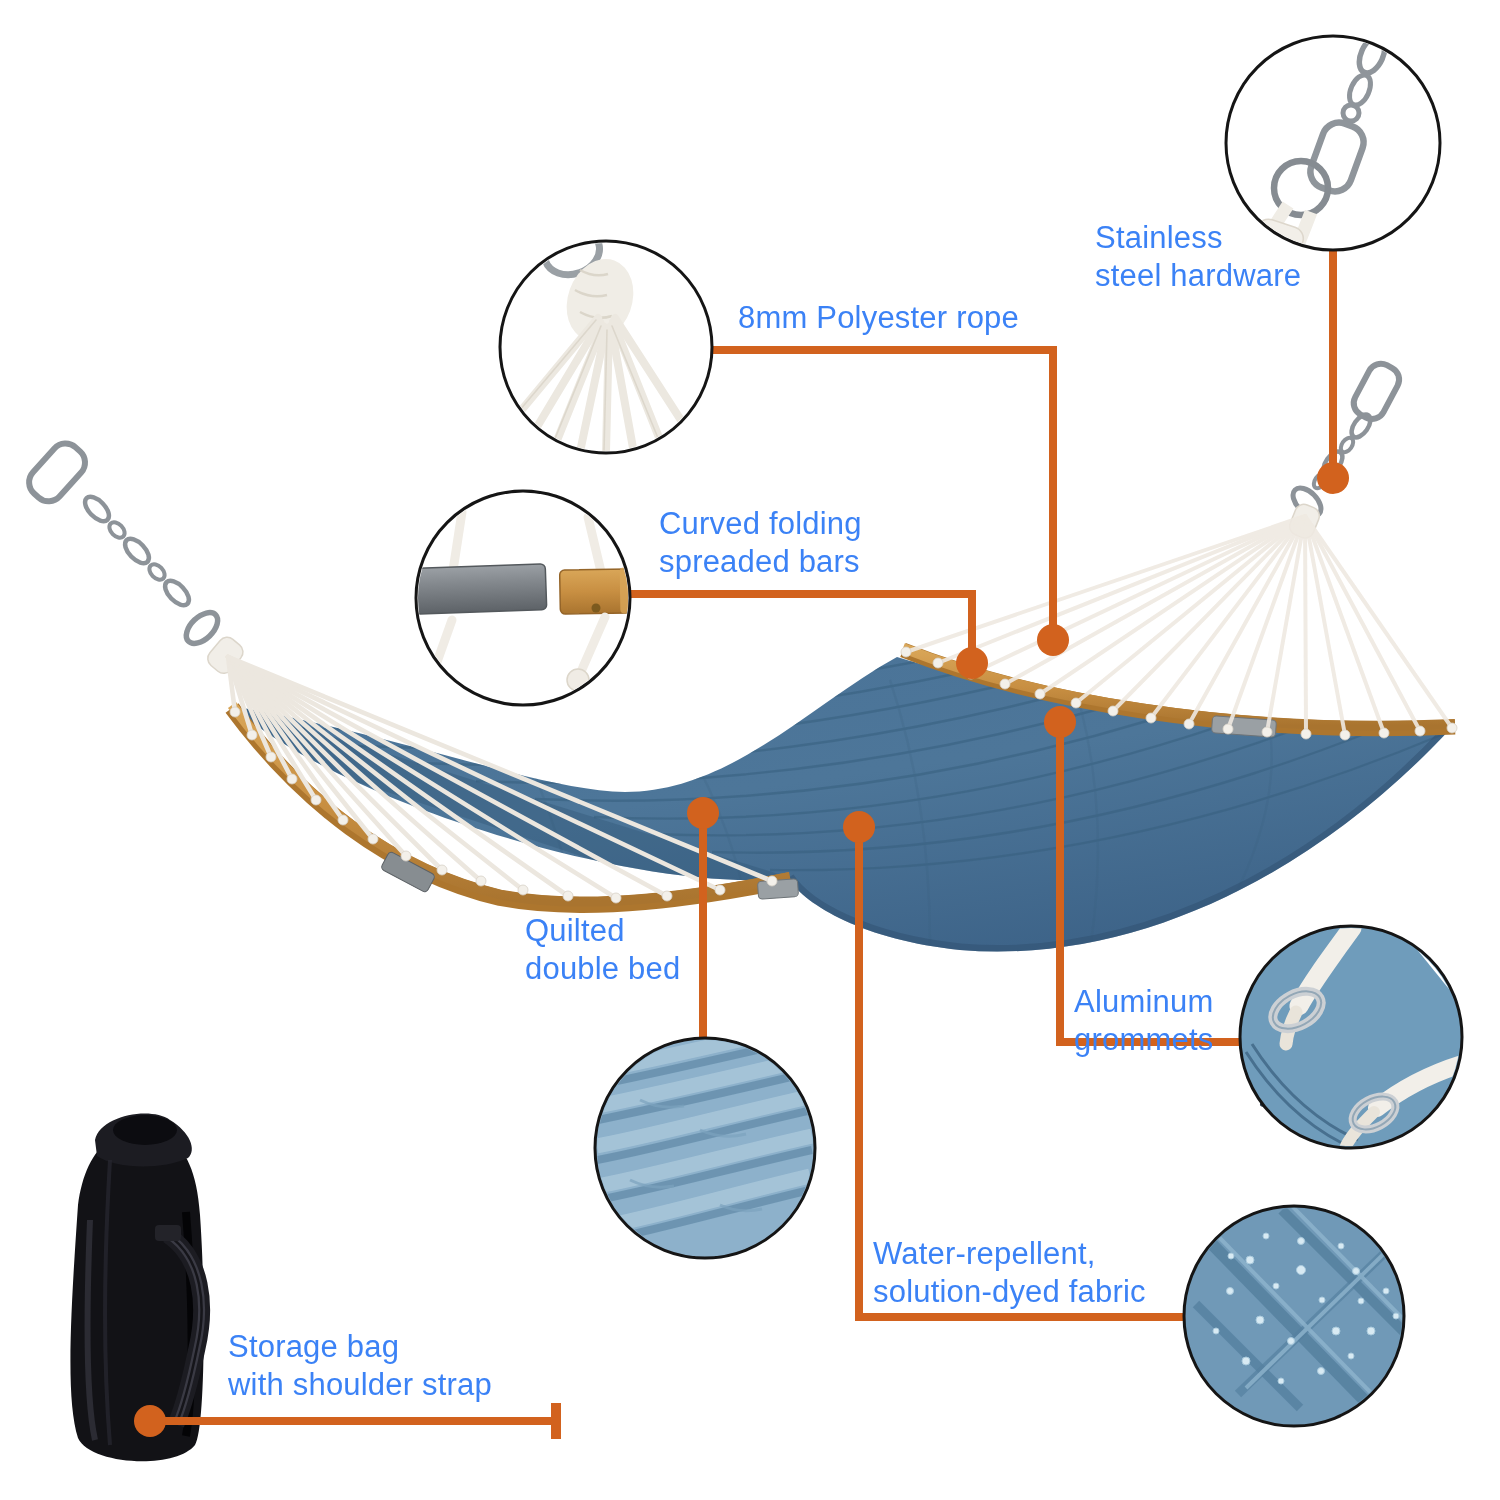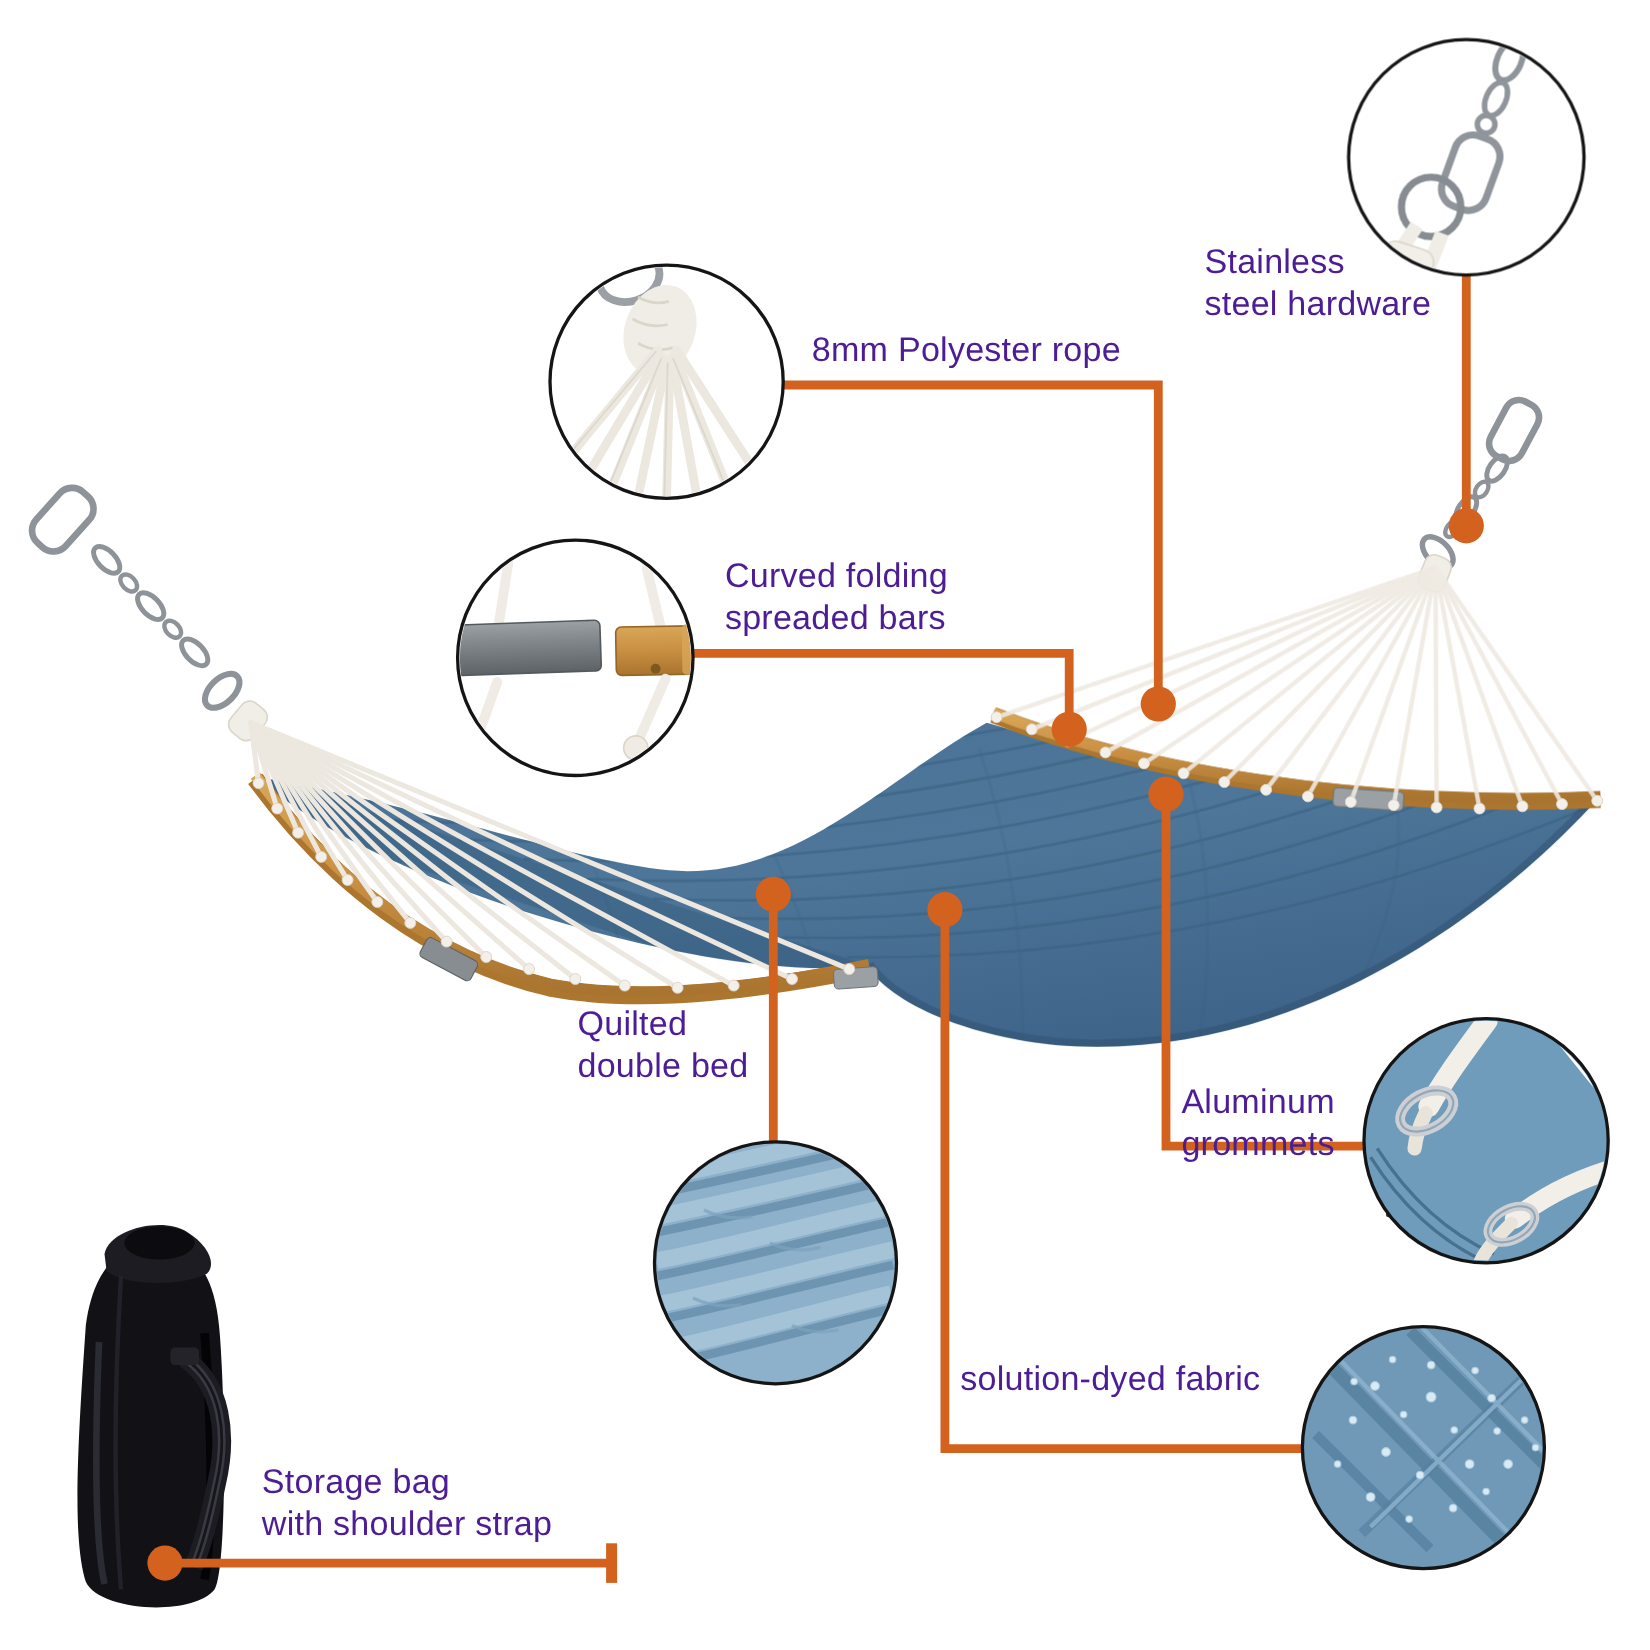--- a/index.html
+++ b/index.html
@@ -1,19 +1,19 @@
 <!DOCTYPE html>
 <html style="--accent: #d2621e;"><head>
 <meta charset="utf-8">
 <style>
   html,body{margin:0;padding:0;background:#fff;}
   .canvas{position:relative;width:1500px;height:1500px;background:#ffffff;overflow:hidden;
           font-family:"Liberation Sans","DejaVu Sans",sans-serif;}
   svg{position:absolute;left:0;top:0;}
-  .label{position:absolute;font-size:31px;line-height:38px;font-weight:400;color:#4c1d95;
+  .label{position:absolute;font-size:31px;line-height:38px;font-weight:400;color:#3b82f6;
          white-space:nowrap;letter-spacing:.2px;}
   .label .ln{display:block;}
 </style>
 </head>
 <body>
 
 <div class="canvas">
 
 <svg width="1500" height="1500" viewBox="0 0 1500 1500">
   <defs>
@@ -386,21 +386,22 @@
   <span class="ln">Quilted</span>
   <span class="ln">double bed</span>
 </div>
 
 <div class="label" style="left:1074px;top:952px;margin-top:31px;">
   <span class="ln">Aluminum</span>
   <span class="ln">grommets</span>
 </div>
 
 <div class="label" style="left:873px;top:1235px;">
+  <span class="ln">Water-repellent,</span>
   <span class="ln">solution-dyed fabric</span>
 </div>
 
-<div class="label" style="left:238px;top:1328px;">
+<div class="label" style="left:228px;top:1328px;">
   <span class="ln">Storage bag</span>
   <span class="ln">with shoulder strap</span>
 </div>
 
 </div>
 
 </body></html>

